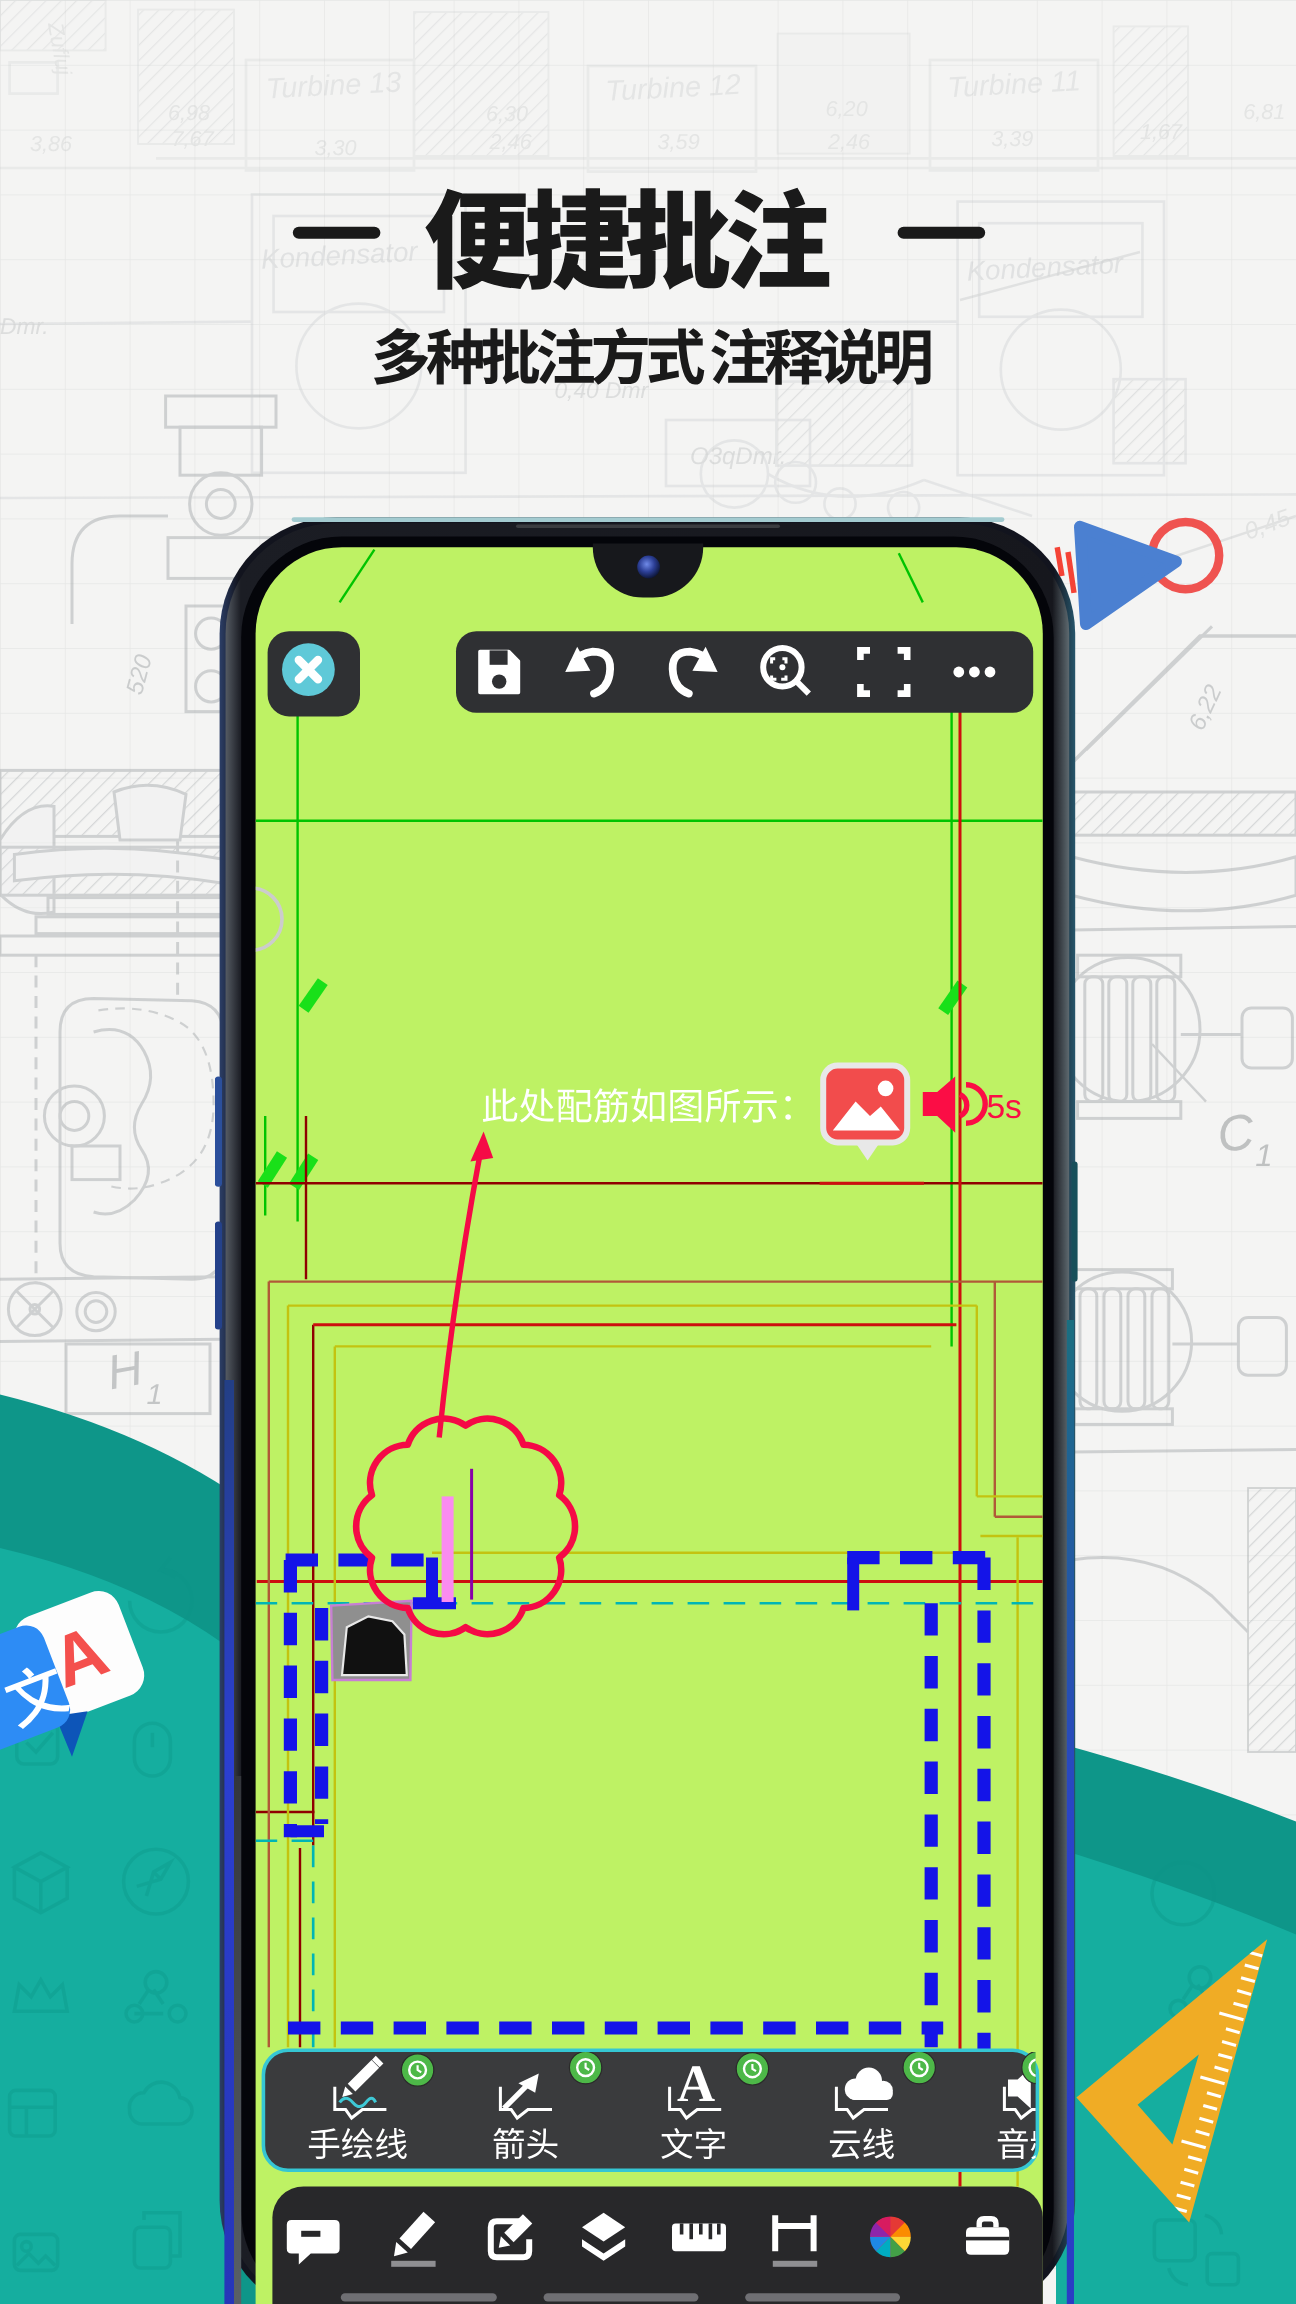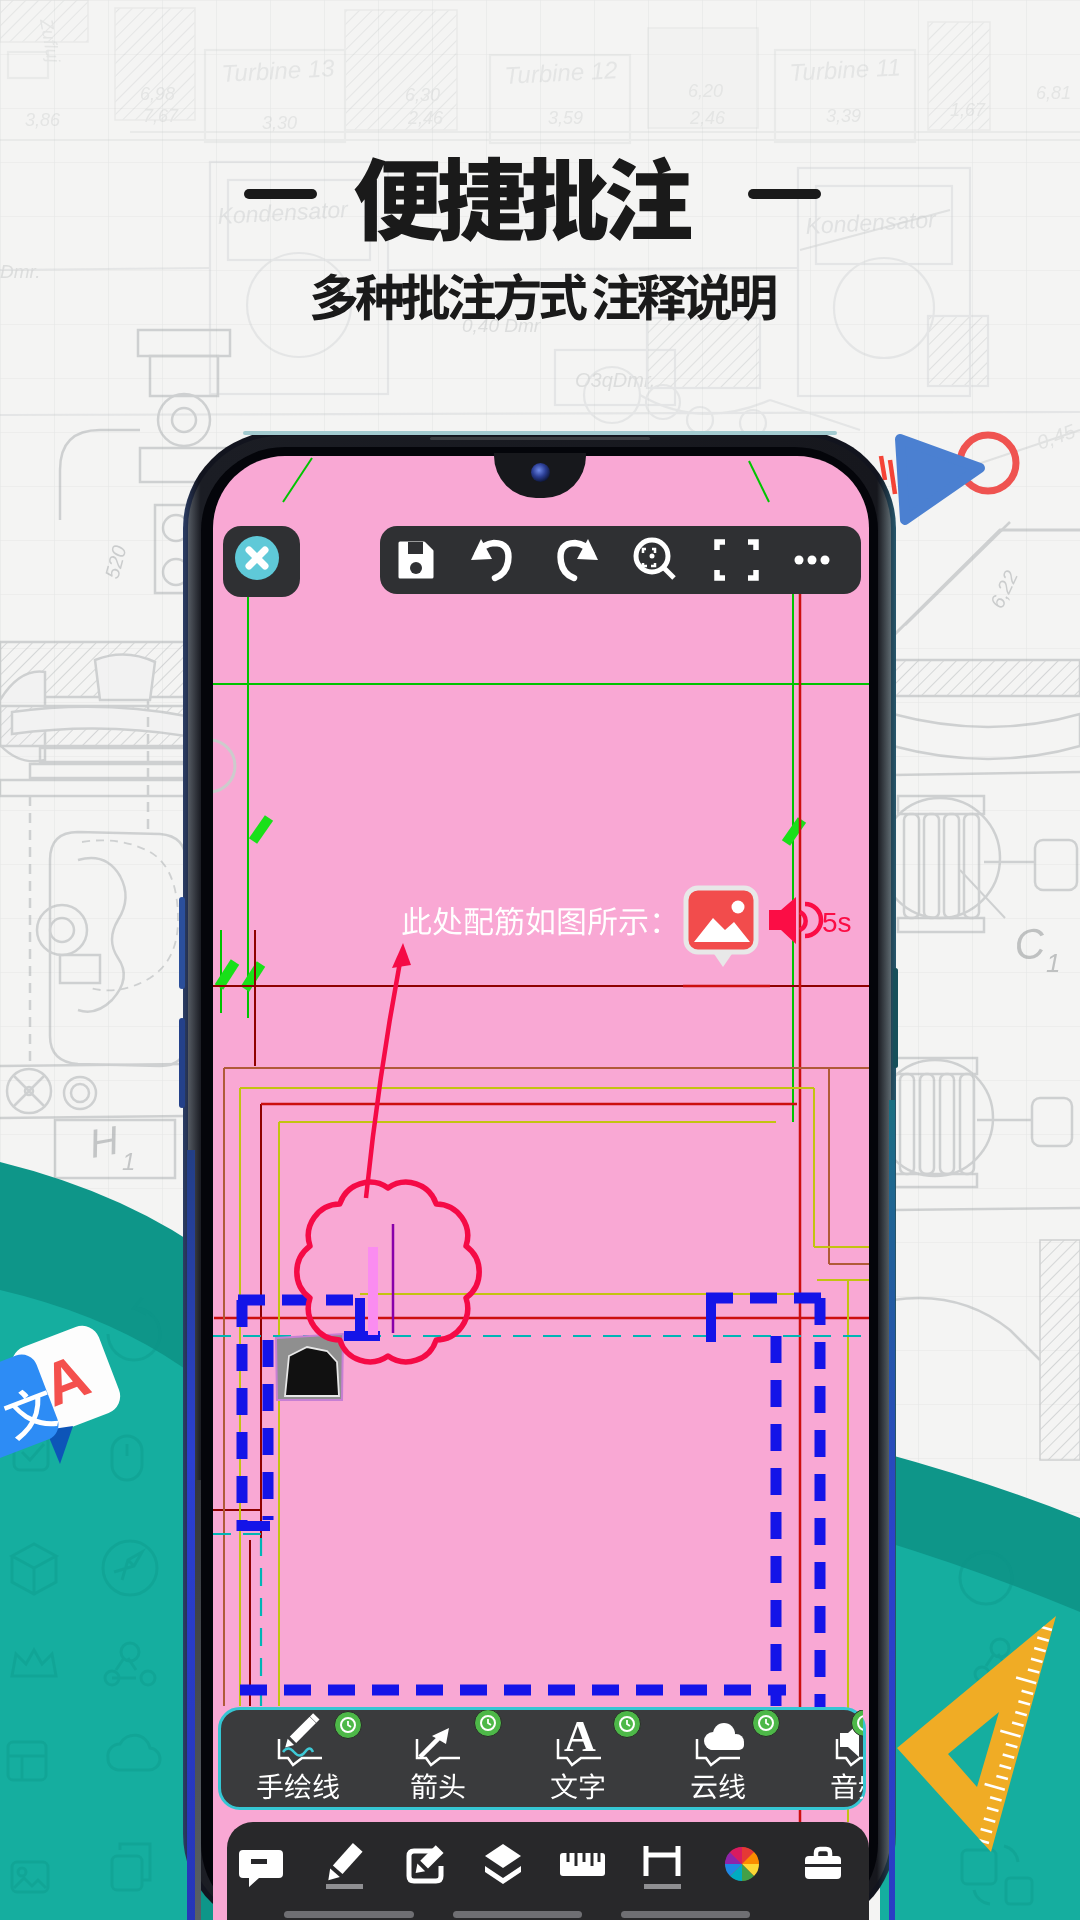--- a/index.html
+++ b/index.html
@@ -243,21 +243,21 @@
 <div class="abs" style="left:201px;top:447px;width:677px;height:1480px;border-radius:84px;background:#04050a"></div>
 
 <div class="abs" style="left:889px;top:1100px;width:6px;height:820px;background:linear-gradient(180deg,#1b6f80,#2b41cc 55%,#2a3dc4)"></div>
 <div class="abs" style="left:187px;top:1150px;width:8px;height:770px;background:linear-gradient(180deg,#233f85,#2b3fd0 40%,#2636b8)"></div>
 
 <div class="abs" style="left:195px;top:1480px;width:6px;height:440px;background:linear-gradient(180deg,#33363c,#596066)"></div>
 <div class="abs" style="left:179px;top:897px;width:6px;height:92px;border-radius:3px;background:#2b4f9b"></div>
 <div class="abs" style="left:179px;top:1018px;width:6px;height:90px;border-radius:3px;background:#24418a"></div>
 <div class="abs" style="left:893px;top:968px;width:5px;height:100px;border-radius:3px;background:#174f5a"></div>
 
-<div class="abs" style="left:213px;top:456px;width:656px;height:1464px;border-radius:72px 72px 0 0;background:#f9a8d4;overflow:hidden">
+<div class="abs" style="left:213px;top:456px;width:656px;height:1464px;border-radius:72px 72px 0 0;background:#bef264;overflow:hidden">
 <svg class="abs" style="left:0;top:0" width="656" height="1464" viewBox="213 456 656 1464">
 
 <circle cx="209" cy="766" r="26" fill="none" stroke="#cccccc" stroke-width="3"></circle>
 
 <g stroke="#00c400" stroke-width="2" fill="none">
 <line x1="248" y1="592" x2="248" y2="1018"></line>
 <line x1="793" y1="592" x2="793" y2="1122"></line>
 <line x1="213" y1="684" x2="869" y2="684"></line>
 <line x1="283" y1="502" x2="312" y2="458"></line>
 <line x1="749" y1="461" x2="769" y2="502"></line>

